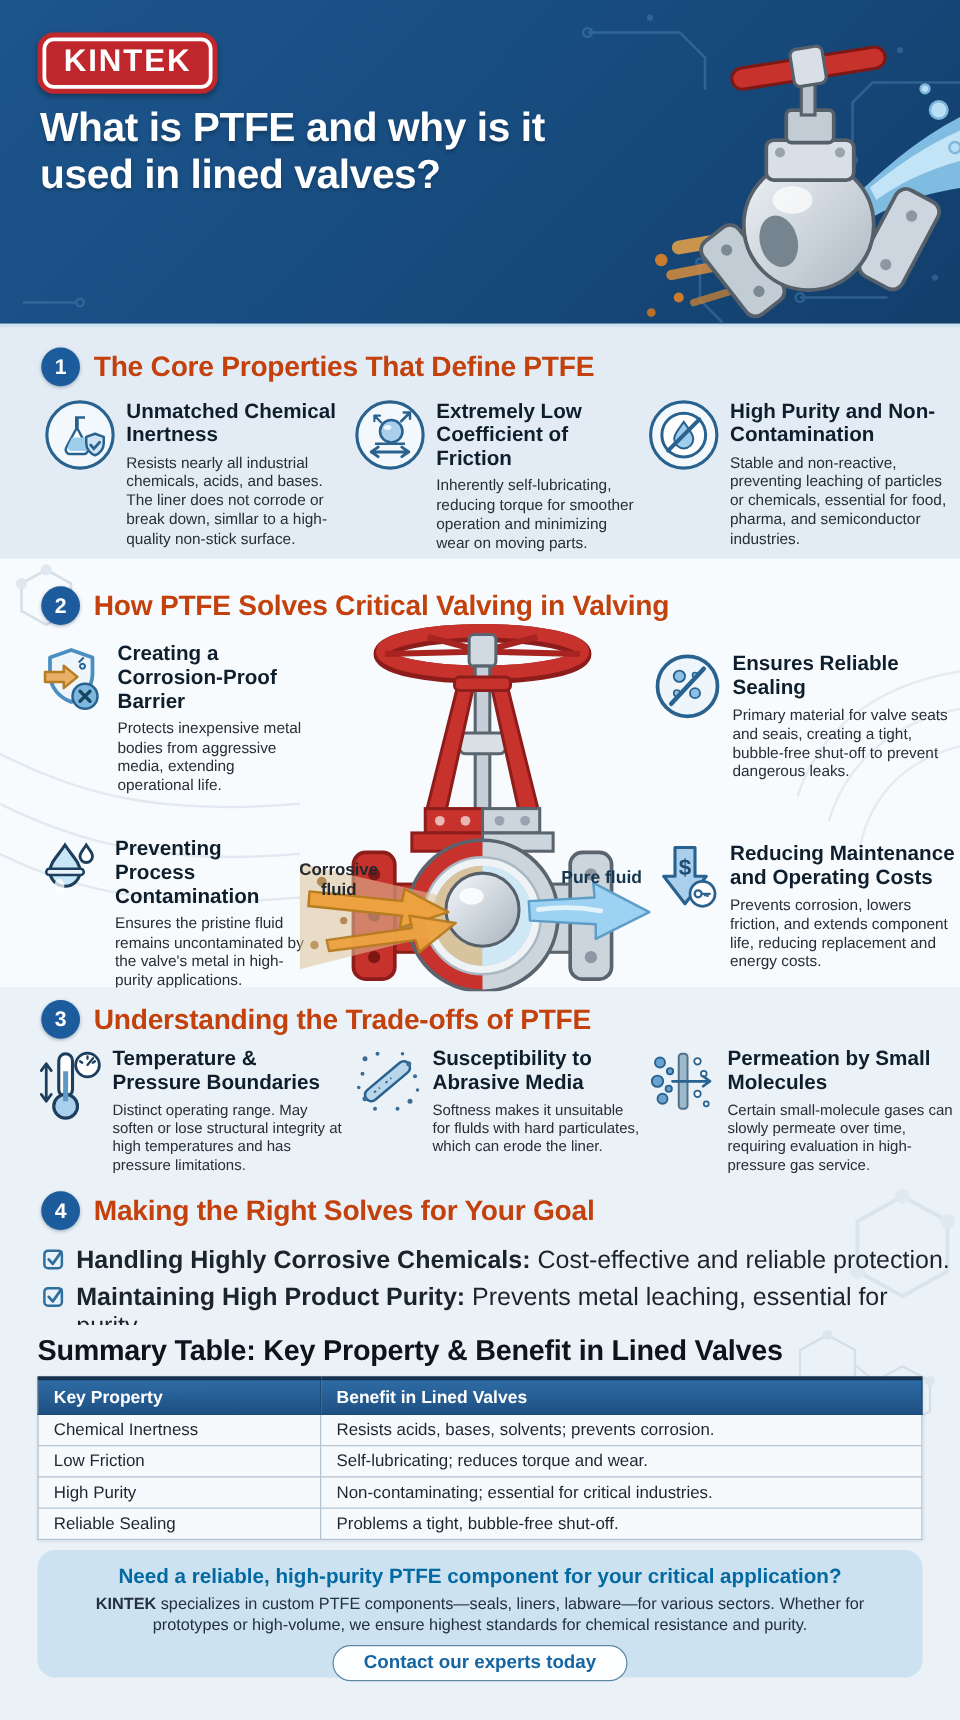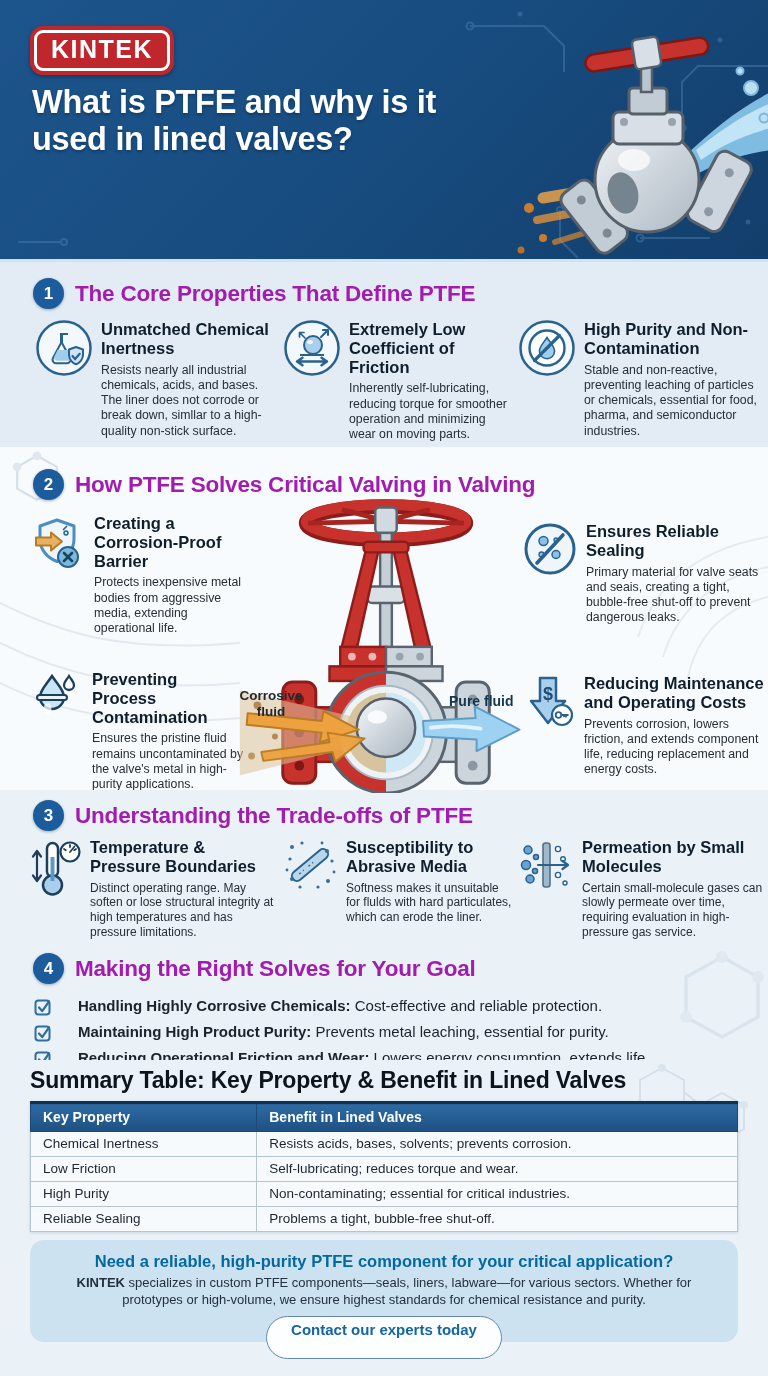--- a/index.html
+++ b/index.html
@@ -25,21 +25,21 @@
   .hero-intro { position:absolute; left:32px; top:169px; width:440px; color:#dce9f4;
     font-size:14.5px; line-height:1.3; }
   .hero-valve { position:absolute; right:-4px; top:0; width:322px; height:262px; }
 
   
   section { position:relative; }
   .sec-head { position:absolute; display:flex; align-items:center; gap:11px; }
   .badge { width:31px; height:31px; border-radius:50%; background:#1d5c9c; color:#fff;
     font-size:17px; font-weight:bold; display:flex; align-items:center; justify-content:center;
     box-shadow:0 1px 3px rgba(10,40,70,.35); flex:none; }
-  .sec-title { font-size:22.5px; font-weight:bold; color:#a21caf; letter-spacing:-.2px; }
+  .sec-title { font-size:22.5px; font-weight:bold; color:#c2410c; letter-spacing:-.2px; }
   .icol { position:absolute; display:flex; align-items:flex-start; gap:8px; }
   .icol svg { flex:none; }
   .it h3 { font-size:16.5px; line-height:1.14; color:#0f1e2c; margin:1px 0 5px; }
   .it p { font-size:12.3px; line-height:1.24; color:#262e36; }
   .deco { position:absolute; pointer-events:none; }
 
   
   .s1 { height:185px; background:#e3ecf4; }
   .s1 .sec-head { left:33px; top:16px; }
   .s1 .c1 { left:35px; top:57px; width:246px; } .s1 .c1 .it { width:180px; }
@@ -64,21 +64,21 @@
   .s3 .sec-head { left:33px; top:10px; }
   .s3 .c1 { left:28px; top:47px; width:250px; } .s3 .c1 .it { width:196px; }
   .s3 .c2 { left:282px; top:47px; width:232px; } .s3 .c2 .it { width:172px; }
   .s3 .c3 { left:518px; top:47px; width:248px; } .s3 .c3 .it { width:184px; }
   .s3 .it p { font-size:12px; }
 
   
   .s4 { height:115px; background:#eaf1f7; }
   .s4 .sec-head { left:33px; top:8px; }
   .checklist { position:absolute; left:34px; top:52px; display:flex; flex-direction:column; gap:7px; }
-  .check-row { display:flex; align-items:flex-start; gap:26px; font-size:15px; color:#1b232b; }
+  .check-row { display:flex; align-items:flex-start; gap:9px; font-size:20px; color:#1b232b; }
   .check-row svg { margin-top:1px; flex:none; }
   .check-row b { font-weight:bold; }
 
   
   .tablesec { height:178px; background:#eaf1f7; }
   .table-title { position:absolute; left:30px; top:7px; font-size:23px; font-weight:bold;
     color:#0e141b; letter-spacing:-.2px; }
   .ktable { position:absolute; left:30px; top:41px; width:708px; border-collapse:collapse;
     border:1px solid #8fa6b8; box-shadow:0 1px 3px rgba(30,60,90,.15); }
   .ktable th { background:linear-gradient(#2d6ba4,#1e5082); color:#fff; font-size:14px;
@@ -88,21 +88,21 @@
     border:1px solid #b4c4d1; background:#f7fafc; }
   .ktable .colprop { width:32%; }
 
   
   .ctasec { height:110px; background:#eaf1f7; }
   .cta-box { position:absolute; left:30px; top:2px; width:708px; height:102px;
     background:#cde2f0; border-radius:14px; text-align:center; padding-top:12px; }
   .cta-head { font-size:16.5px; font-weight:bold; color:#0369a1; }
   .cta-body { font-size:13px; color:#22313e; width:648px; margin:4px auto 0; line-height:1.3; }
   .cta-btn { display:inline-block; margin-top:7px; background:#fdfeff; border:1.6px solid #6189a6;
-    border-radius:999px; padding:4px 24px 20px; font-size:15px; font-weight:bold; color:#1565a2;
+    border-radius:999px; padding:4px 24px 6px; font-size:15px; font-weight:bold; color:#1565a2;
     cursor:pointer; }
 
   .pagefoot { height:28px; background:#eaf1f7; text-align:center; font-size:12.5px;
     color:#6e7b87; padding-top:5px;margin-top:40px; }
 </style>
 </head>
 <body>
 
 <div class="page">
 

